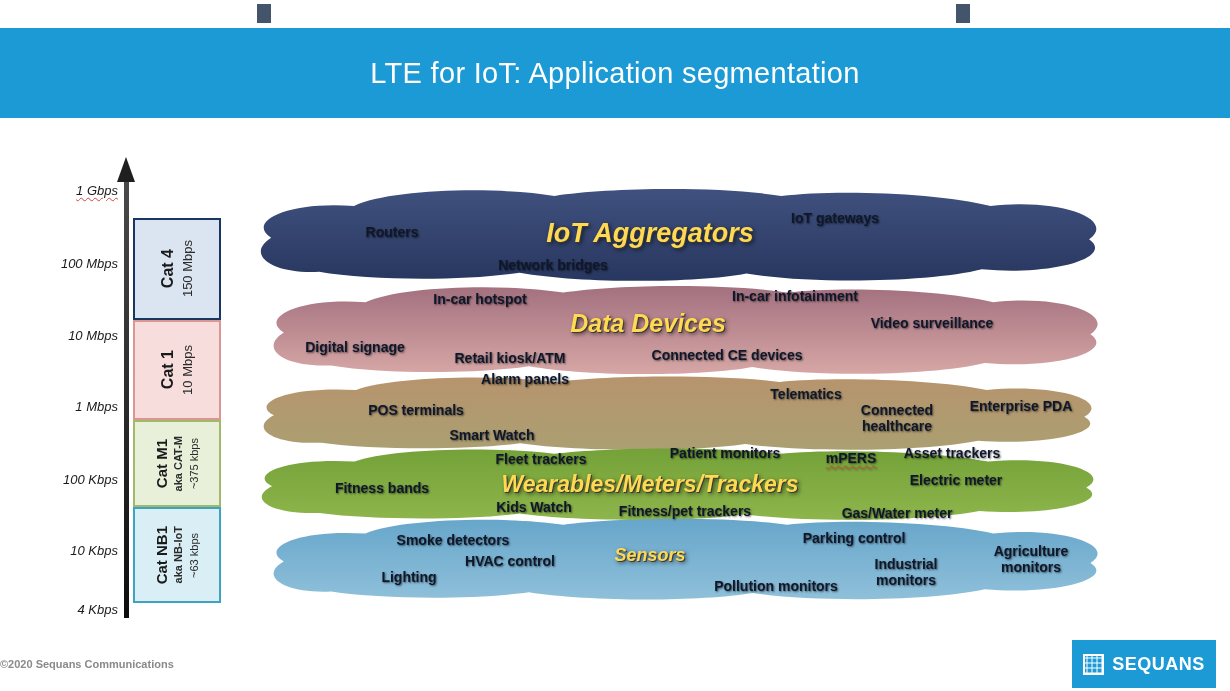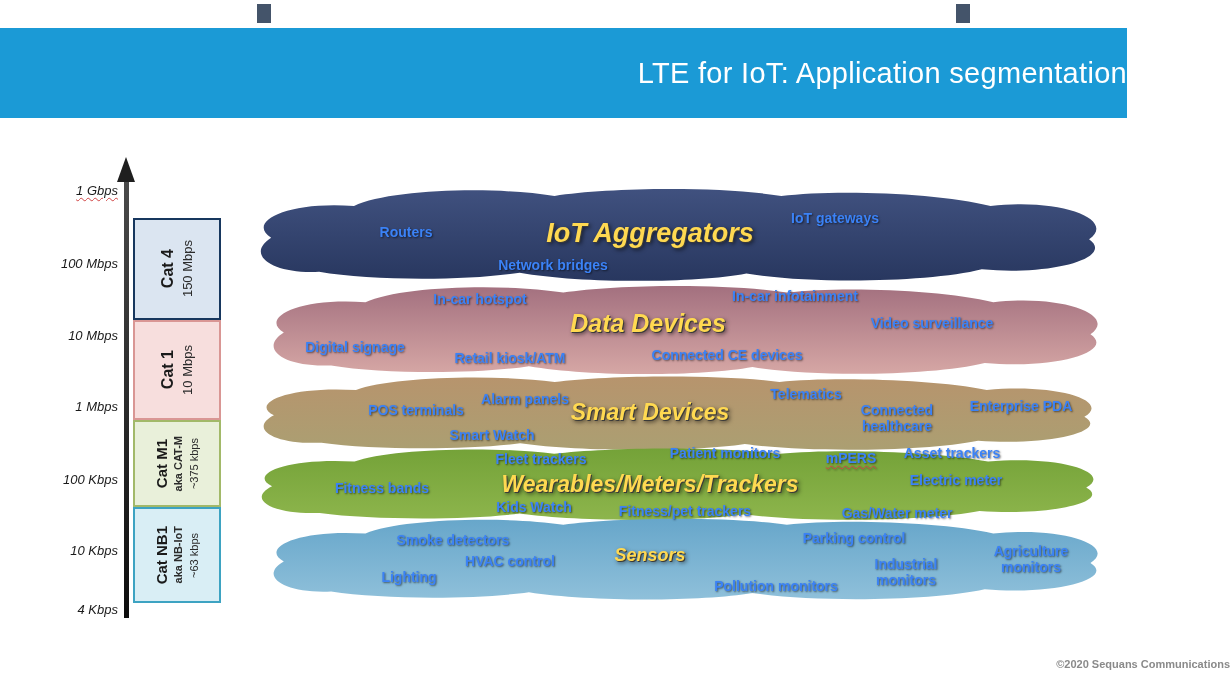--- a/index.html
+++ b/index.html
@@ -5,22 +5,22 @@
   html,body{margin:0;padding:0;background:#fff;}
   .slide{position:relative;width:1230px;height:691px;background:#fff;overflow:hidden;
          font-family:"Liberation Sans",sans-serif;}
 
   
   .decor-tab{position:absolute;top:4px;width:14px;height:19px;background:#44546a;}
   .decor-tab.left{left:257px;}
   .decor-tab.right{left:956px;}
 
   
-  .header{position:absolute;left:0;top:28px;width:1127px;height:90px;background:#1b9ad6;
-          display:flex;align-items:center;justify-content:flex-end;}
+  .header{position:absolute;left:0;top:28px;width:1230px;height:90px;background:#1b9ad6;
+          display:flex;align-items:center;justify-content:center;}
   .header .title{color:#ffffff;font-size:29px;font-weight:400;letter-spacing:.3px;}
 
   .subtitle{position:absolute;left:0;top:124px;width:1230px;text-align:center;
             color:#1b9ad6;font-weight:700;font-size:15px;}
 
   
   .axis-line{position:absolute;left:124px;top:180px;width:5px;height:438px;
              background:linear-gradient(180deg,#4a4a4a,#0d0d0d);}
   .axis-arrow{position:absolute;left:117px;top:157px;width:0;height:0;
               border-left:9px solid transparent;border-right:9px solid transparent;
@@ -41,26 +41,26 @@
   .cat1{top:320px;height:100px;background:#f7dedd;border:2px solid #d99694;}
   .catm1{top:420px;height:87px;background:#e9f0da;border:2px solid #a2b969;}
   .catnb1{top:507px;height:96px;background:#d9eef5;border:2px solid #3da3c2;}
 
   
   .clouds{position:absolute;left:0;top:0;}
 
   .band-title{position:absolute;transform:translate(-50%,-50%);font-style:italic;font-weight:700;
               color:#ffd951;white-space:nowrap;
               text-shadow:1px 1px 0 #3a3a3a,2px 2px 4px rgba(0,0,0,.65);}
-  .item{position:absolute;transform:translate(-50%,-50%);color:#3b82f6;font-weight:700;
+  .item{position:absolute;transform:translate(-50%,-50%);color:#0f172a;font-weight:700;
         font-size:14px;white-space:pre-line;text-align:center;line-height:1.15;
         text-shadow:1px 1px 2px rgba(0,0,0,.55);}
 
   
-  .footer{position:absolute;left:0;top:658px;width:1230px;text-align:right;
+  .footer{position:absolute;left:0;top:658px;width:1230px;text-align:left;
           color:#8a8a8a;font-size:11px;font-weight:700;}
   .logo{position:absolute;left:1072px;top:640px;width:144px;height:48px;background:#1b9ad6;
         display:flex;align-items:center;justify-content:center;gap:8px;}
   .logo-icon{width:17px;height:17px;border:2px solid #fff;box-sizing:content-box;
              background-image:linear-gradient(#fff 1.5px,transparent 1.5px),
                               linear-gradient(90deg,#fff 1.5px,transparent 1.5px);
              background-size:5px 5px;background-position:1.5px 1.5px;}
   .logo-text{color:#ffffff;font-weight:700;font-size:18px;letter-spacing:.5px;}
 </style>
 </head>
@@ -135,36 +135,35 @@
     </defs>
     <use href="#cloudP" fill="url(#g0)" transform="translate(245,186) scale(0.872,0.833)"></use>
     <use href="#cloudP" fill="url(#g1)" transform="translate(258,283) scale(0.860,0.800)"></use>
     <use href="#cloudP" fill="url(#g2)" transform="translate(248,374) scale(0.864,0.667)"></use>
     <use href="#cloudP" fill="url(#g3)" transform="translate(246,446) scale(0.868,0.650)"></use>
     <use href="#cloudP" fill="url(#g4)" transform="translate(258,516) scale(0.860,0.733)"></use>
   </svg>
 
   <span class="band-title" style="left:650px;top:233px;font-size:27px">IoT Aggregators</span>
   <span class="band-title" style="left:648px;top:323px;font-size:25px">Data Devices</span>
-  <span class="band-title" style="left:650px;top:412px;font-size:23px">Smart Devices</span>
   <span class="band-title" style="left:650px;top:484px;font-size:23px">Wearables/Meters/Trackers</span>
   <span class="band-title" style="left:650px;top:555px;font-size:18px">Sensors</span>
 
-  <span class="item" style="left:406px;top:232px">Routers</span>
+  <span class="item" style="left:392px;top:232px">Routers</span>
   <span class="item" style="left:835px;top:218px">IoT gateways</span>
   <span class="item" style="left:553px;top:265px">Network bridges</span>
 
   <span class="item" style="left:480px;top:299px">In-car hotspot</span>
   <span class="item" style="left:795px;top:296px">In-car infotainment</span>
   <span class="item" style="left:932px;top:323px">Video surveillance</span>
   <span class="item" style="left:355px;top:347px">Digital signage</span>
   <span class="item" style="left:510px;top:358px">Retail kiosk/ATM</span>
   <span class="item" style="left:727px;top:355px">Connected CE devices</span>
 
-  <span class="item" style="left:525px;top:399px">Alarm panels</span>
+  <span class="item" style="left:525px;top:379px">Alarm panels</span>
   <span class="item" style="left:806px;top:394px">Telematics</span>
   <span class="item" style="left:416px;top:410px">POS terminals</span>
   <span class="item" style="left:1021px;top:406px">Enterprise PDA</span>
   <span class="item" style="left:897px;top:418px">Connected
 healthcare</span>
   <span class="item" style="left:492px;top:435px">Smart Watch</span>
 
   <span class="item" style="left:541px;top:459px">Fleet trackers</span>
   <span class="item" style="left:725px;top:453px">Patient monitors</span>
   <span class="item misspell" style="left:851px;top:458px">mPERS</span>
@@ -180,14 +179,18 @@
   <span class="item" style="left:510px;top:561px">HVAC control</span>
   <span class="item" style="left:409px;top:577px">Lighting</span>
   <span class="item" style="left:776px;top:586px">Pollution monitors</span>
   <span class="item" style="left:906px;top:572px">Industrial
 monitors</span>
   <span class="item" style="left:1031px;top:559px">Agriculture
 monitors</span>
 
   <div class="footer">©2020 Sequans Communications</div>
 
+  <div class="logo">
+    <span class="logo-icon"></span>
+    <span class="logo-text">SEQUANS</span>
+  </div>
 
 </div>
 
 </body></html>

